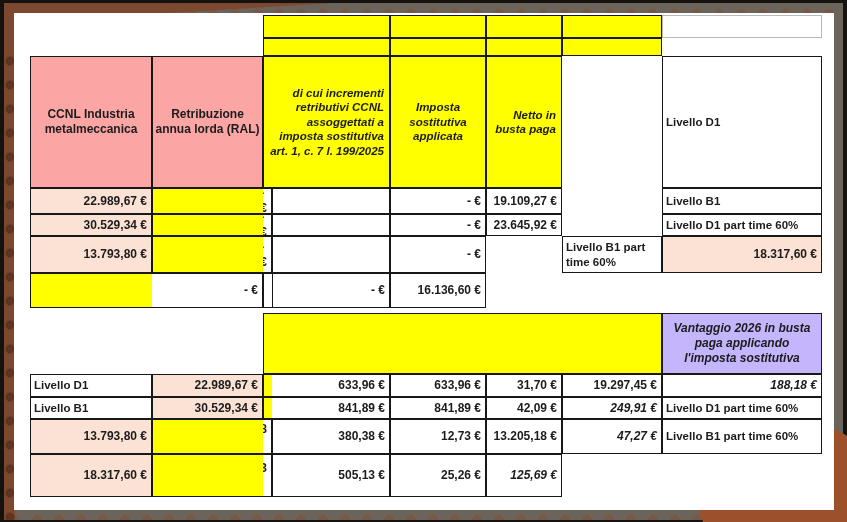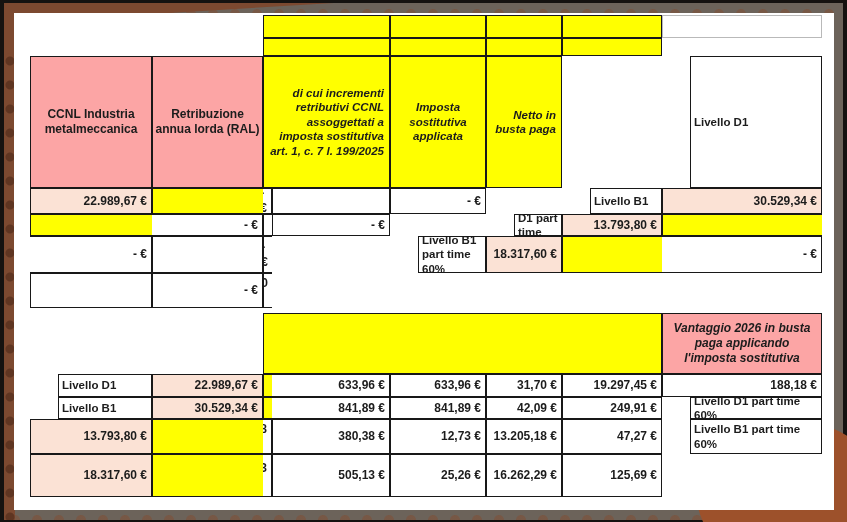--- a/index.html
+++ b/index.html
@@ -22,32 +22,32 @@
   .grid{position:absolute;left:16px;top:2px;width:792px;display:grid;
         grid-template-columns:122px 111px 9px 118px 96px 76px 100px 160px;
         grid-template-rows:23px 18px 132px 26px 22px 37px 35px 5px 61px 23px 22px 35px 43px;}
   .c{box-sizing:border-box;display:flex;align-items:center;overflow:hidden;
      font-size:11.5px;line-height:1.25;color:#1c1c1c;font-weight:600;}
   .bd{border:1px solid #181818;}
   .nb{border:none;background:#fff;}
   .y{background:#ffff00;}
   .g{background:#fca5a5;}
   .p{background:#fbe2d5;}
-  .gray{background:#fca5a5;}
+  .gray{background:#c4b5fd;}
   .s2{grid-column:span 2;}
   .s5{grid-column:span 5;}
   .s8{grid-column:span 8;}
-  .lbl{justify-content:flex-start;text-align:left;padding:1px 3px;margin-left:28px;}
+  .lbl{justify-content:flex-start;text-align:left;padding:1px 3px;}
   .num{justify-content:flex-end;text-align:left;padding:1px 4px;font-size:12px;}
   .hdr{font-style:italic;padding:2px 5px;}
   .right{justify-content:flex-end;text-align:right;}
   .ctr{justify-content:center;text-align:center;}
   .strip{background:#ffff00;border:1px solid #181818;border-right:none;}
   .val{border:1px solid #181818;border-left:none;}
-  .vant{font-weight:700;}
+  .vant{font-style:italic;font-weight:700;}
   .vanthdr{font-weight:700;font-style:italic;font-size:12px;padding:2px 6px;}
   .ghdr{justify-content:center;text-align:center;padding:2px 4px;font-size:12px;}
   .note{border:1px solid #b9b9b9;background:#fff;}
   .band{background:#ffff00;border:1px solid #181818;}
 </style>
 </head>
 <body>
 
 <div class="stage">
   <div class="bg"></div>
@@ -78,28 +78,30 @@
       <div class="c bd y hdr ctr">Imposta sostitutiva applicata</div>
       <div class="c bd y hdr right">Netto in busta paga</div>
       <div class="c nb"></div>
 
       <div class="c bd lbl">Livello D1</div>
       <div class="c bd p num">22.989,67 €</div>
       <div class="c strip"></div>
       <div class="c val num">- €</div>
       <div class="c bd num"></div>
       <div class="c bd num">- €</div>
+      <div class="c bd num">19.109,27 €</div>
       <div class="c nb"></div>
 
       <div class="c bd lbl">Livello B1</div>
       <div class="c bd p num">30.529,34 €</div>
       <div class="c strip"></div>
       <div class="c val num">- €</div>
       <div class="c bd num"></div>
       <div class="c bd num">- €</div>
+      <div class="c bd num">23.645,92 €</div>
       <div class="c nb"></div>
 
       <div class="c bd lbl">Livello D1 part time 60%</div>
       <div class="c bd p num">13.793,80 €</div>
       <div class="c strip"></div>
       <div class="c val num">- €</div>
       <div class="c bd num"></div>
       <div class="c bd num">- €</div>
       <div class="c nb"></div>
 
@@ -143,18 +145,17 @@
       <div class="c bd num">12,73 €</div>
       <div class="c bd num">13.205,18 €</div>
       <div class="c bd num vant">47,27 €</div>
 
       <div class="c bd lbl">Livello B1 part time 60%</div>
       <div class="c bd p num">18.317,60 €</div>
       <div class="c strip"></div>
       <div class="c val num">505,13 €</div>
       <div class="c bd num">505,13 €</div>
       <div class="c bd num">25,26 €</div>
-      <div class="c bd num">16.262,29 €</div>
       <div class="c bd num vant">125,69 €</div>
 
     </div>
   </div>
 </div>
 
 </body></html>

